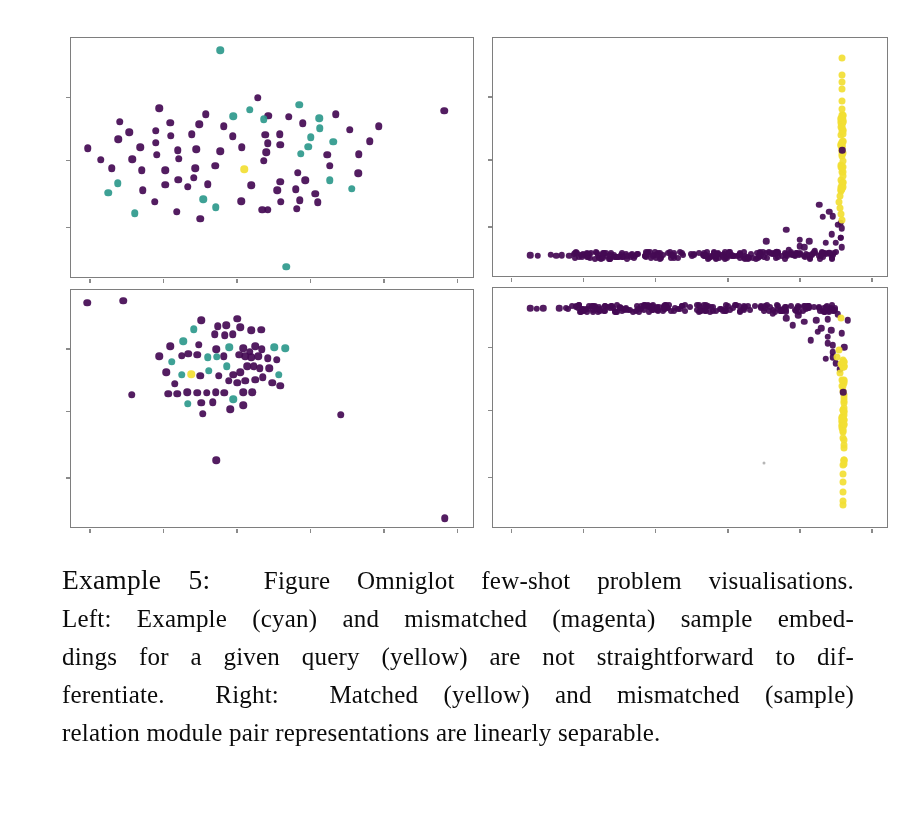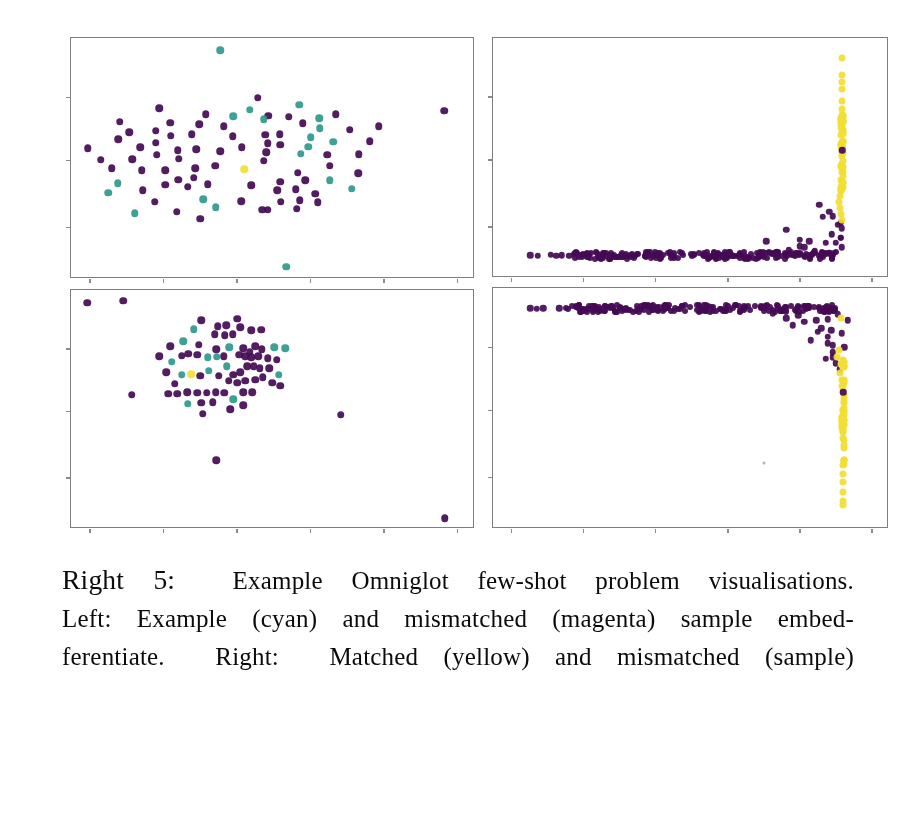--- a/index.html
+++ b/index.html
@@ -847,18 +847,20 @@
       <div class="tick-b" style="left: 41.1%;"></div>
       <div class="tick-b" style="left: 59.4%;"></div>
       <div class="tick-b" style="left: 77.7%;"></div>
       <div class="tick-b" style="left: 96%;"></div>
       <div class="tick-l" style="top: 24.5%;"></div>
       <div class="tick-l" style="top: 51%;"></div>
       <div class="tick-l" style="top: 79%;"></div>
     </div>
 
   <div class="caption">
-    <div class="cap-line"><span class="cap-label">Right 5:</span><span>  Example Omniglot few-shot problem visualisations.</span></div>
+    <div class="cap-line"><span class="cap-label">Example 5:</span><span>  Figure Omniglot few-shot problem visualisations.</span></div>
     <div class="cap-line">Left: Example (cyan) and mismatched (magenta) sample embed-</div>
+    <div class="cap-line">dings for a given query (yellow) are not straightforward to dif-</div>
     <div class="cap-line">ferentiate.  Right:  Matched (yellow) and mismatched (sample)</div>
+    <div class="cap-line last">relation module pair representations are linearly separable.</div>
   </div>
 
 </div>
 
 </body></html>

